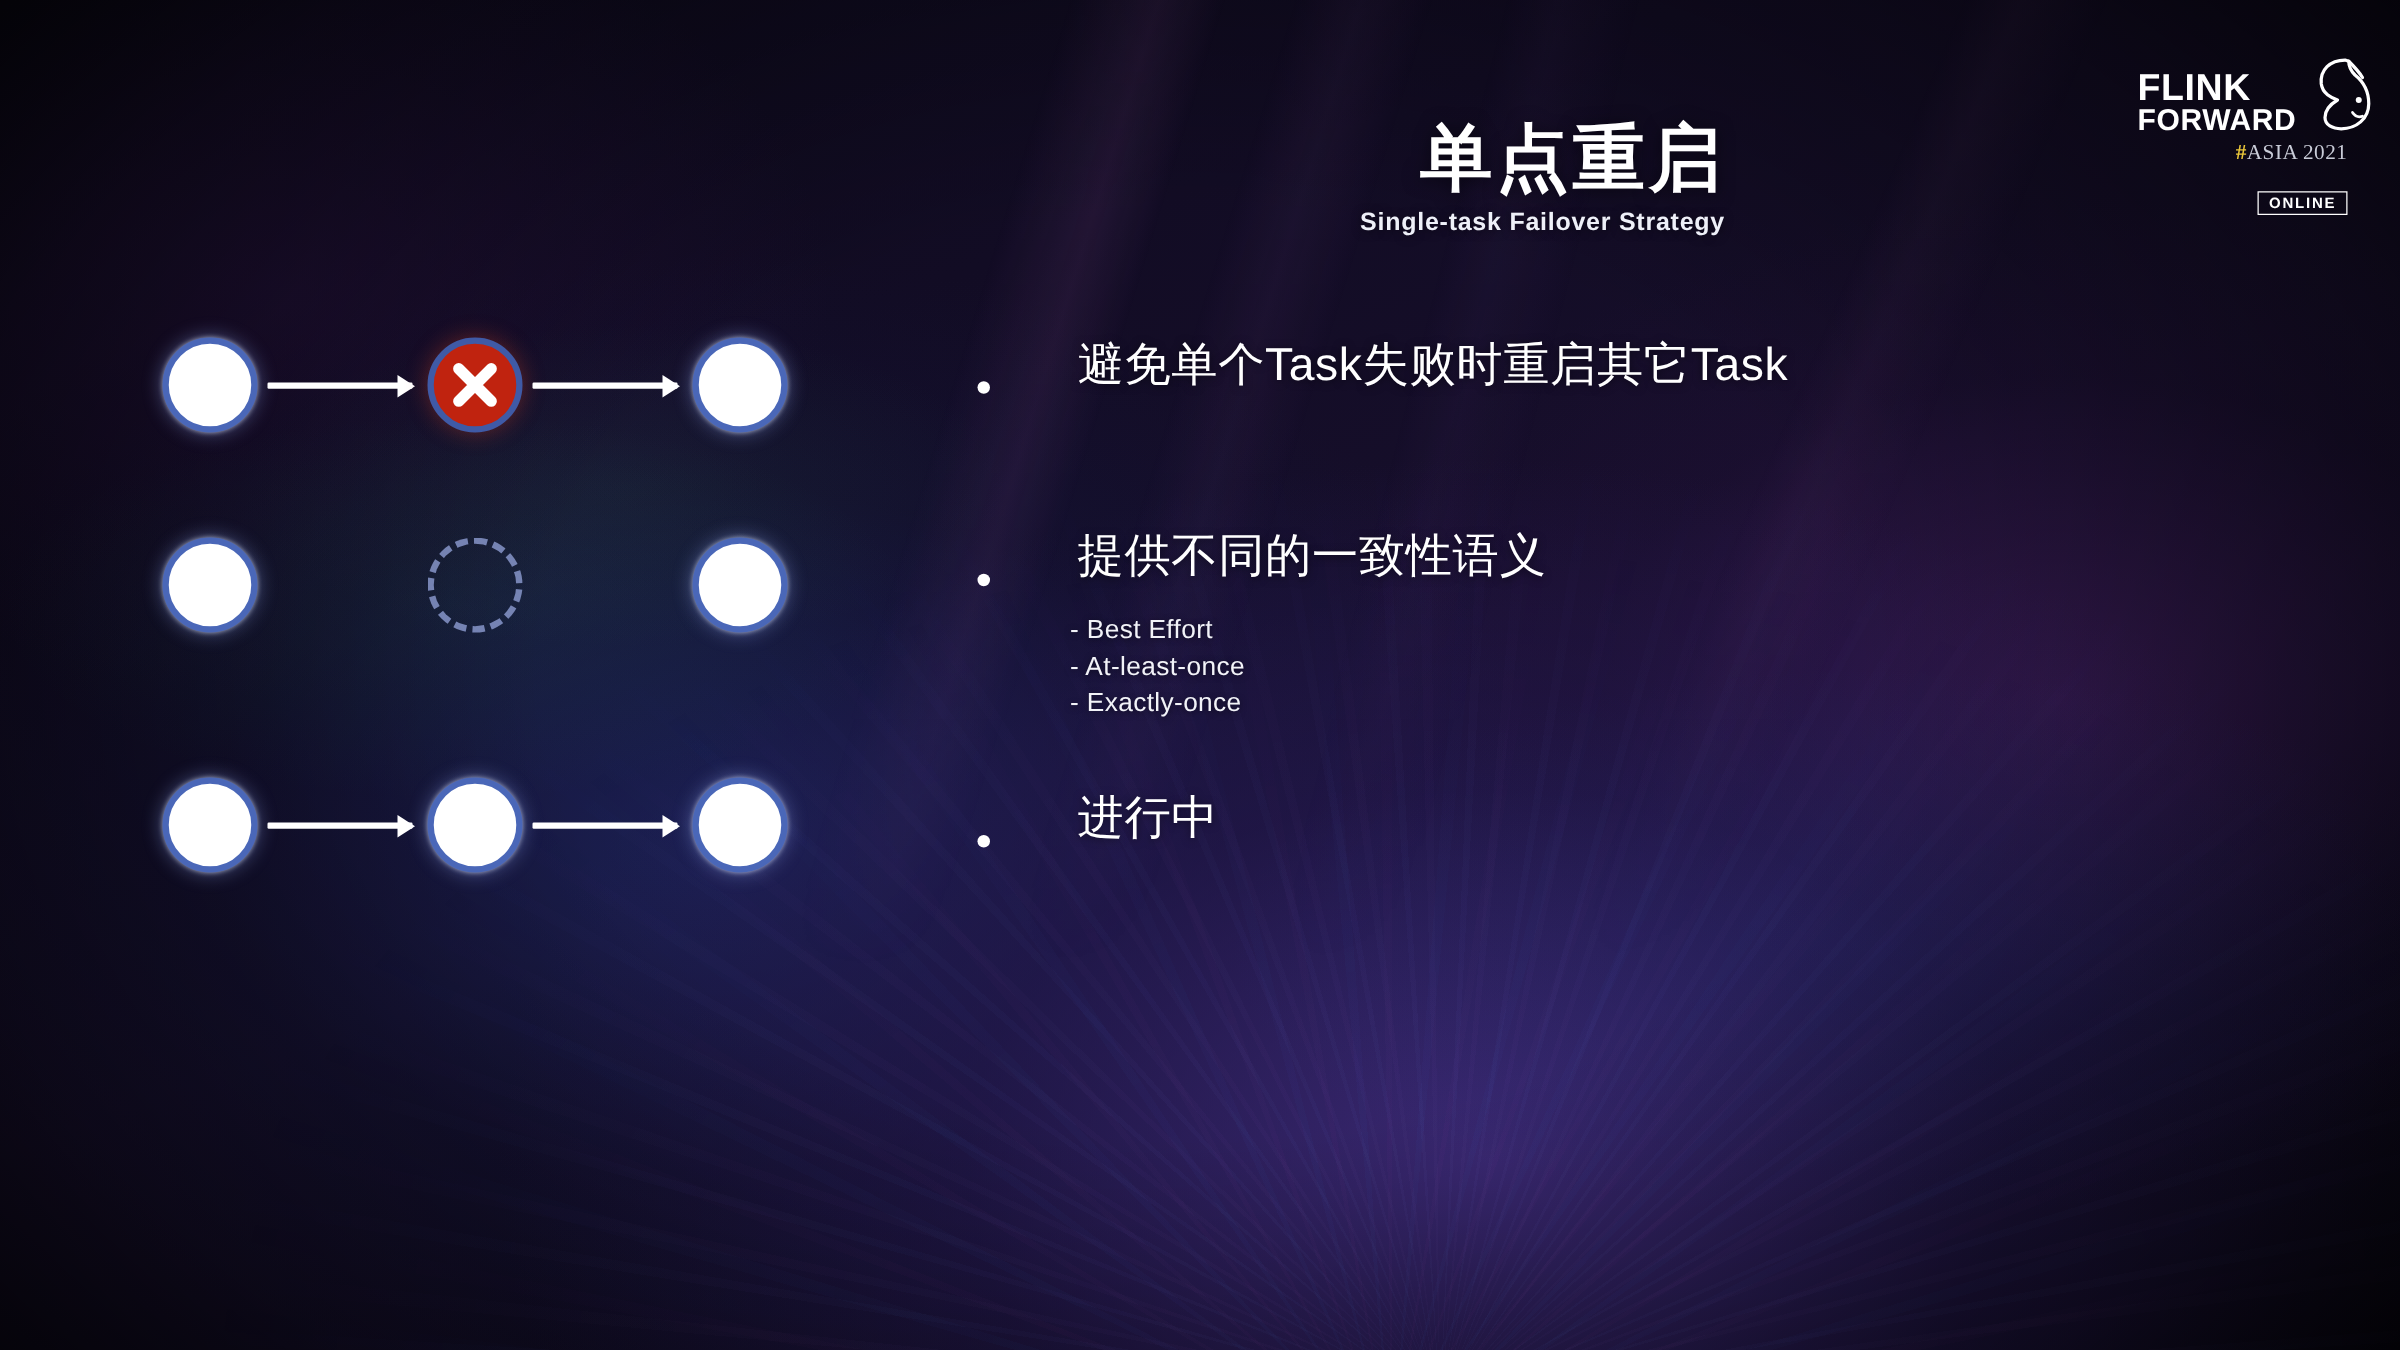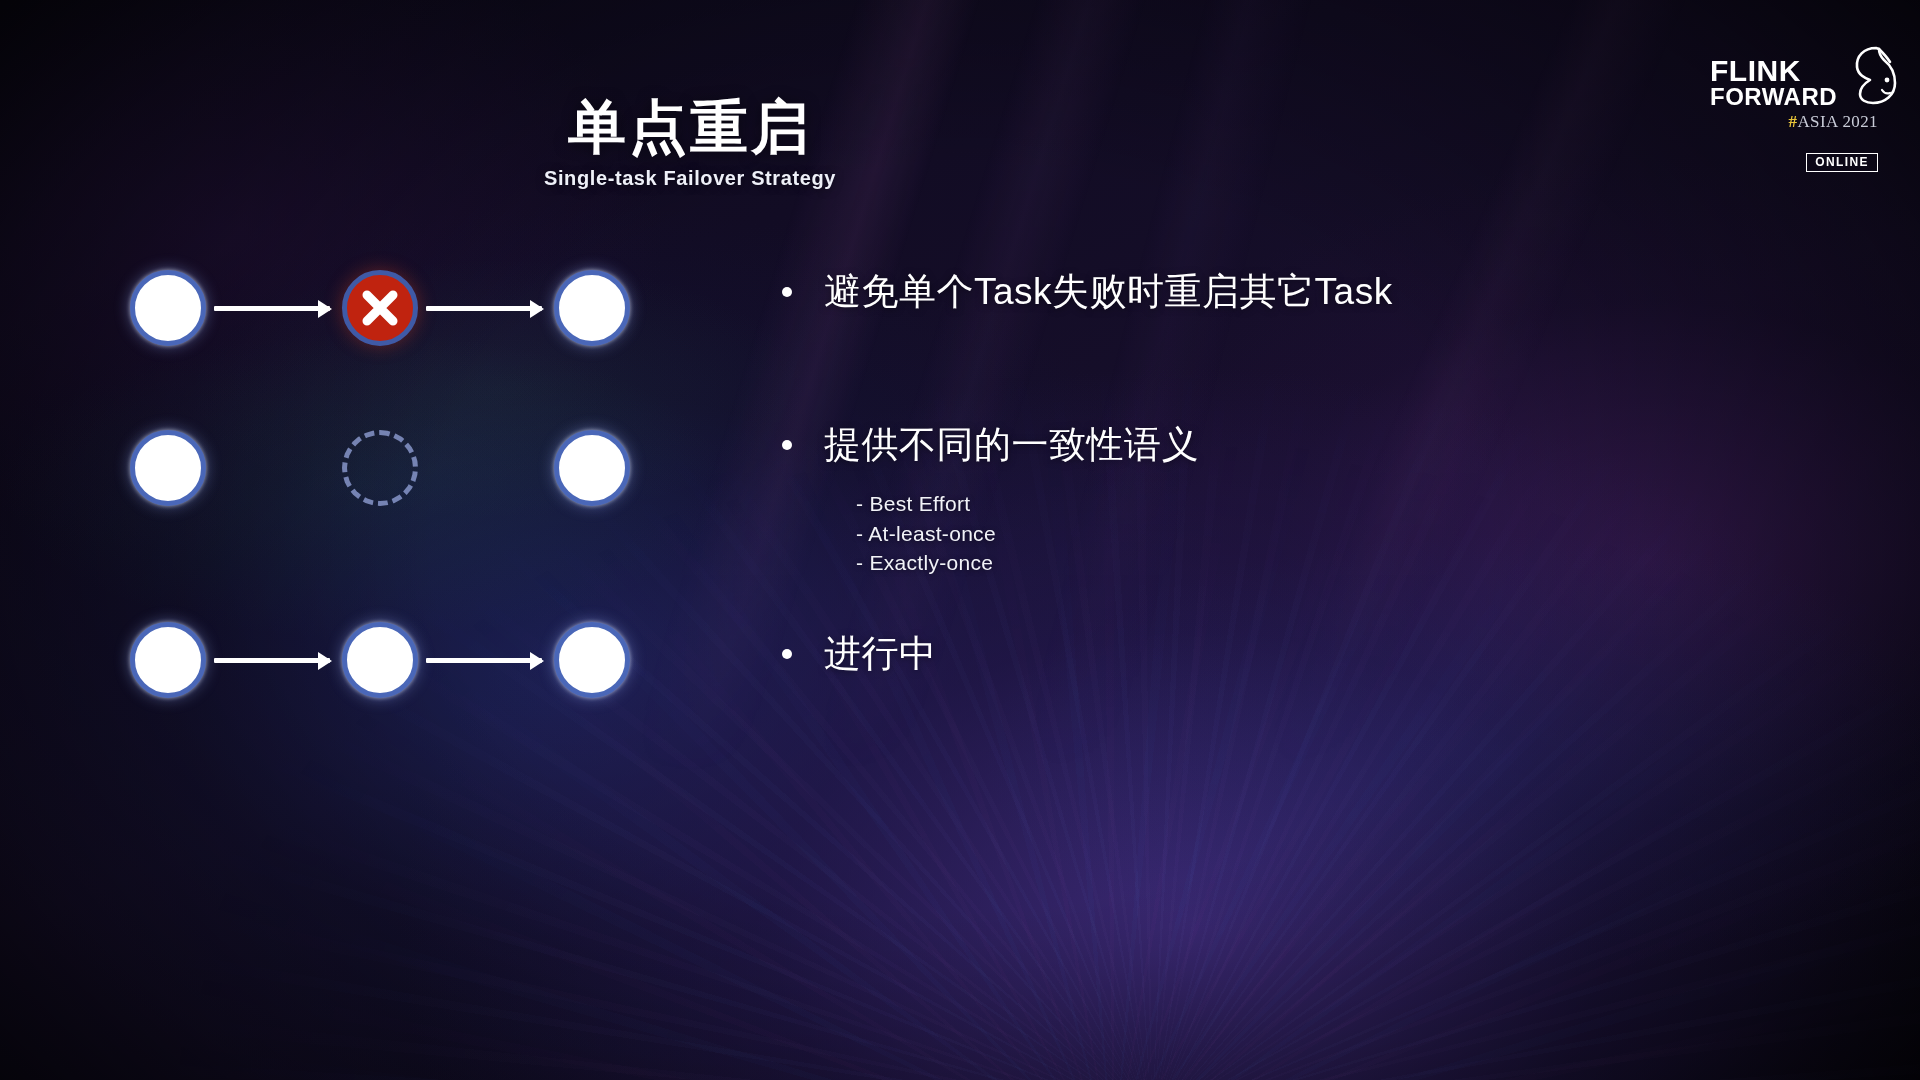--- a/index.html
+++ b/index.html
@@ -71,21 +71,21 @@
   }
 
   .bg-vignette {
     background:
       radial-gradient(ellipse 1250px 880px at 50% 50%, rgba(0,0,0,0) 42%, rgba(0,0,0,0.45) 82%, rgba(0,0,0,0.78) 100%);
   }
 
   
   .title-block {
     position:absolute; top:96px; left:0; width:1380px;
-    text-align:center;
+    text-align:right;
     pointer-events:none;
   }
   .title-cn {
     font-size:58px; font-weight:700; color:#ffffff;
     letter-spacing:3px; line-height:1.06;
     text-shadow:0 2px 14px rgba(0,0,0,.55);
   }
   .title-en {
     margin-top:10px;
     font-size:20px; font-weight:600; color:#eef0f8;
@@ -168,21 +168,21 @@
   .arrow::after {
     content:""; position:absolute; right:-2px; top:50%;
     transform:translateY(-50%);
     border-left:14px solid #ffffff;
     border-top:9px solid transparent;
     border-bottom:9px solid transparent;
   }
 
   
   .bullets { position:absolute; left:782px; top:268px; width:1060px; }
-  .bullet { display:flex; align-items:flex-start; }
+  .bullet { display:flex; align-items:flex-end;gap:38px; }
   .bullet-dot {
     width:10px; height:10px; border-radius:50%; background:#fff;
     margin-top:19px; margin-right:32px; flex:0 0 auto;
   }
   .bullet-text {
     font-size:37px; font-weight:500; color:#ffffff;
     line-height:1.28; letter-spacing:.5px;
     text-shadow:0 1px 7px rgba(0,0,0,.5);
   }
   .bullet-group-1 { margin-bottom:106px; }

